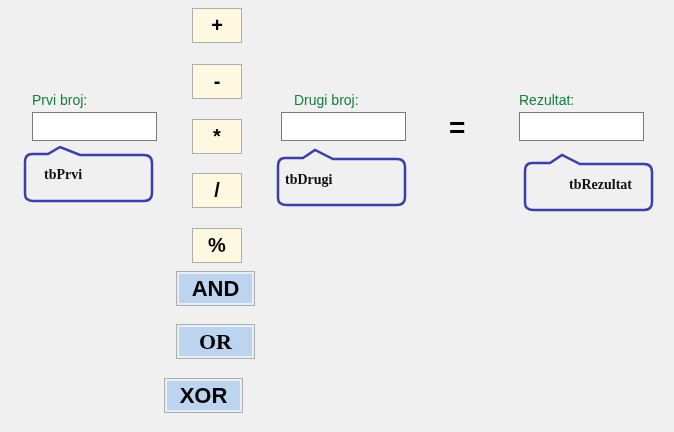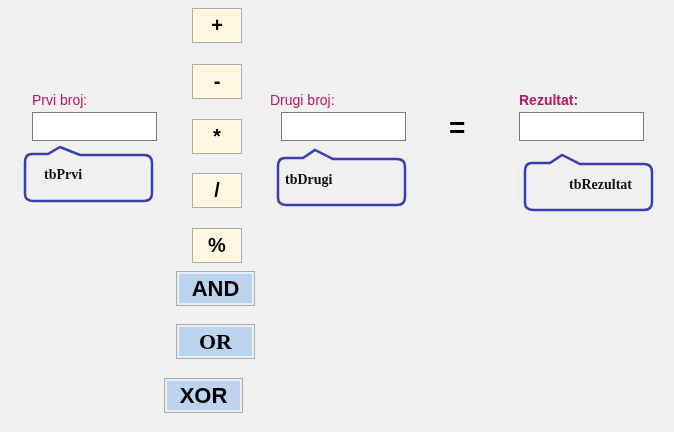--- a/index.html
+++ b/index.html
@@ -1,19 +1,19 @@
 <!DOCTYPE html>
 <html><head>
 <meta charset="utf-8">
 <style>
   html, body { margin:0; padding:0; }
   body { width:674px; height:432px; background:#f0f0f0; position:relative; overflow:hidden;
          font-family:"Liberation Sans", sans-serif; }
   .abs { position:absolute; }
-  .label { font-size:14px; color:#be185d; }
+  .label { font-size:14px; color:#15803d; }
   .tb { background:#fff; border:1px solid #7a7a7a; box-sizing:border-box; height:29px; width:125px; }
   .opbtn { background:#fff8e1; border:1px solid #adadad; box-sizing:border-box; width:50px; height:35px;
            display:flex; align-items:center; justify-content:center; font-weight:bold; font-size:20px; color:#000; cursor:pointer; }
   .logbtn { background:#bcd4ee; border:1px solid #adadad; box-sizing:border-box; width:79px; height:35px;
             display:flex; align-items:center; justify-content:center; font-weight:bold; font-size:22px; color:#000; cursor:pointer;
             box-shadow: inset 0 0 0 2px #e6eef8; }
   .callout { position:absolute; }
   .callout svg { position:absolute; left:0; top:0; }
   .callout span { position:absolute; font-family:"Liberation Serif", serif; font-weight:bold; font-size:14px; color:#111; }
   .eq { font-size:28px; font-weight:bold; }
@@ -33,31 +33,31 @@
 <div class="abs opbtn" style="left:192px;top:8px;">+</div>
 <div class="abs opbtn" style="left:192px;top:64px;">-</div>
 <div class="abs opbtn" style="left:192px;top:119px;">*</div>
 <div class="abs opbtn" style="left:192px;top:173px;">/</div>
 <div class="abs opbtn" style="left:192px;top:228px;">%</div>
 
 <div class="abs logbtn" style="left:176px;top:271px;">AND</div>
 <div class="abs logbtn" style="left:176px;top:324px;font-family:Liberation Serif, serif;">OR</div>
 <div class="abs logbtn" style="left:164px;top:378px;">XOR</div>
 
-<div class="abs label" style="left:270px;top:92px;">Drugi broj:</div>
+<div class="abs label" style="left:294px;top:92px;">Drugi broj:</div>
 <input class="abs tb" style="left: 281px; top: 112px;" value="">
 <div class="callout" style="left:275px;top:148px;width:134px;height:60px;">
   <svg width="134" height="60" viewBox="0 0 134 60">
     <path d="M10 10 Q3 10 3 18 L3 50 Q3 57 12 57 L122 57 Q130 57 130 49 L130 19 Q130 11 122 11 L58 11 L40 2 L28 10 Z" fill="none" stroke="#3b3fae" stroke-width="2.5"></path>
   </svg>
   <span style="left:10px;top:24px;">tbDrugi</span>
 </div>
 
 <div class="abs eq" style="left:449px;top:112px;">=</div>
 
-<div class="abs label" style="left:519px;top:92px;font-weight:bold;">Rezultat:</div>
+<div class="abs label" style="left:519px;top:92px;">Rezultat:</div>
 <input class="abs tb" style="left: 519px; top: 112px;" value="">
 <div class="callout" style="left:522px;top:153px;width:134px;height:60px;">
   <svg width="134" height="60" viewBox="0 0 134 60">
     <path d="M10 10 Q3 10 3 18 L3 50 Q3 57 12 57 L122 57 Q130 57 130 49 L130 19 Q130 11 122 11 L58 11 L40 2 L28 10 Z" fill="none" stroke="#3b3fae" stroke-width="2.5"></path>
   </svg>
   <span style="left:27px;top:24px;margin-left:20px;">tbRezultat</span>
 </div>
 
 </body></html>

